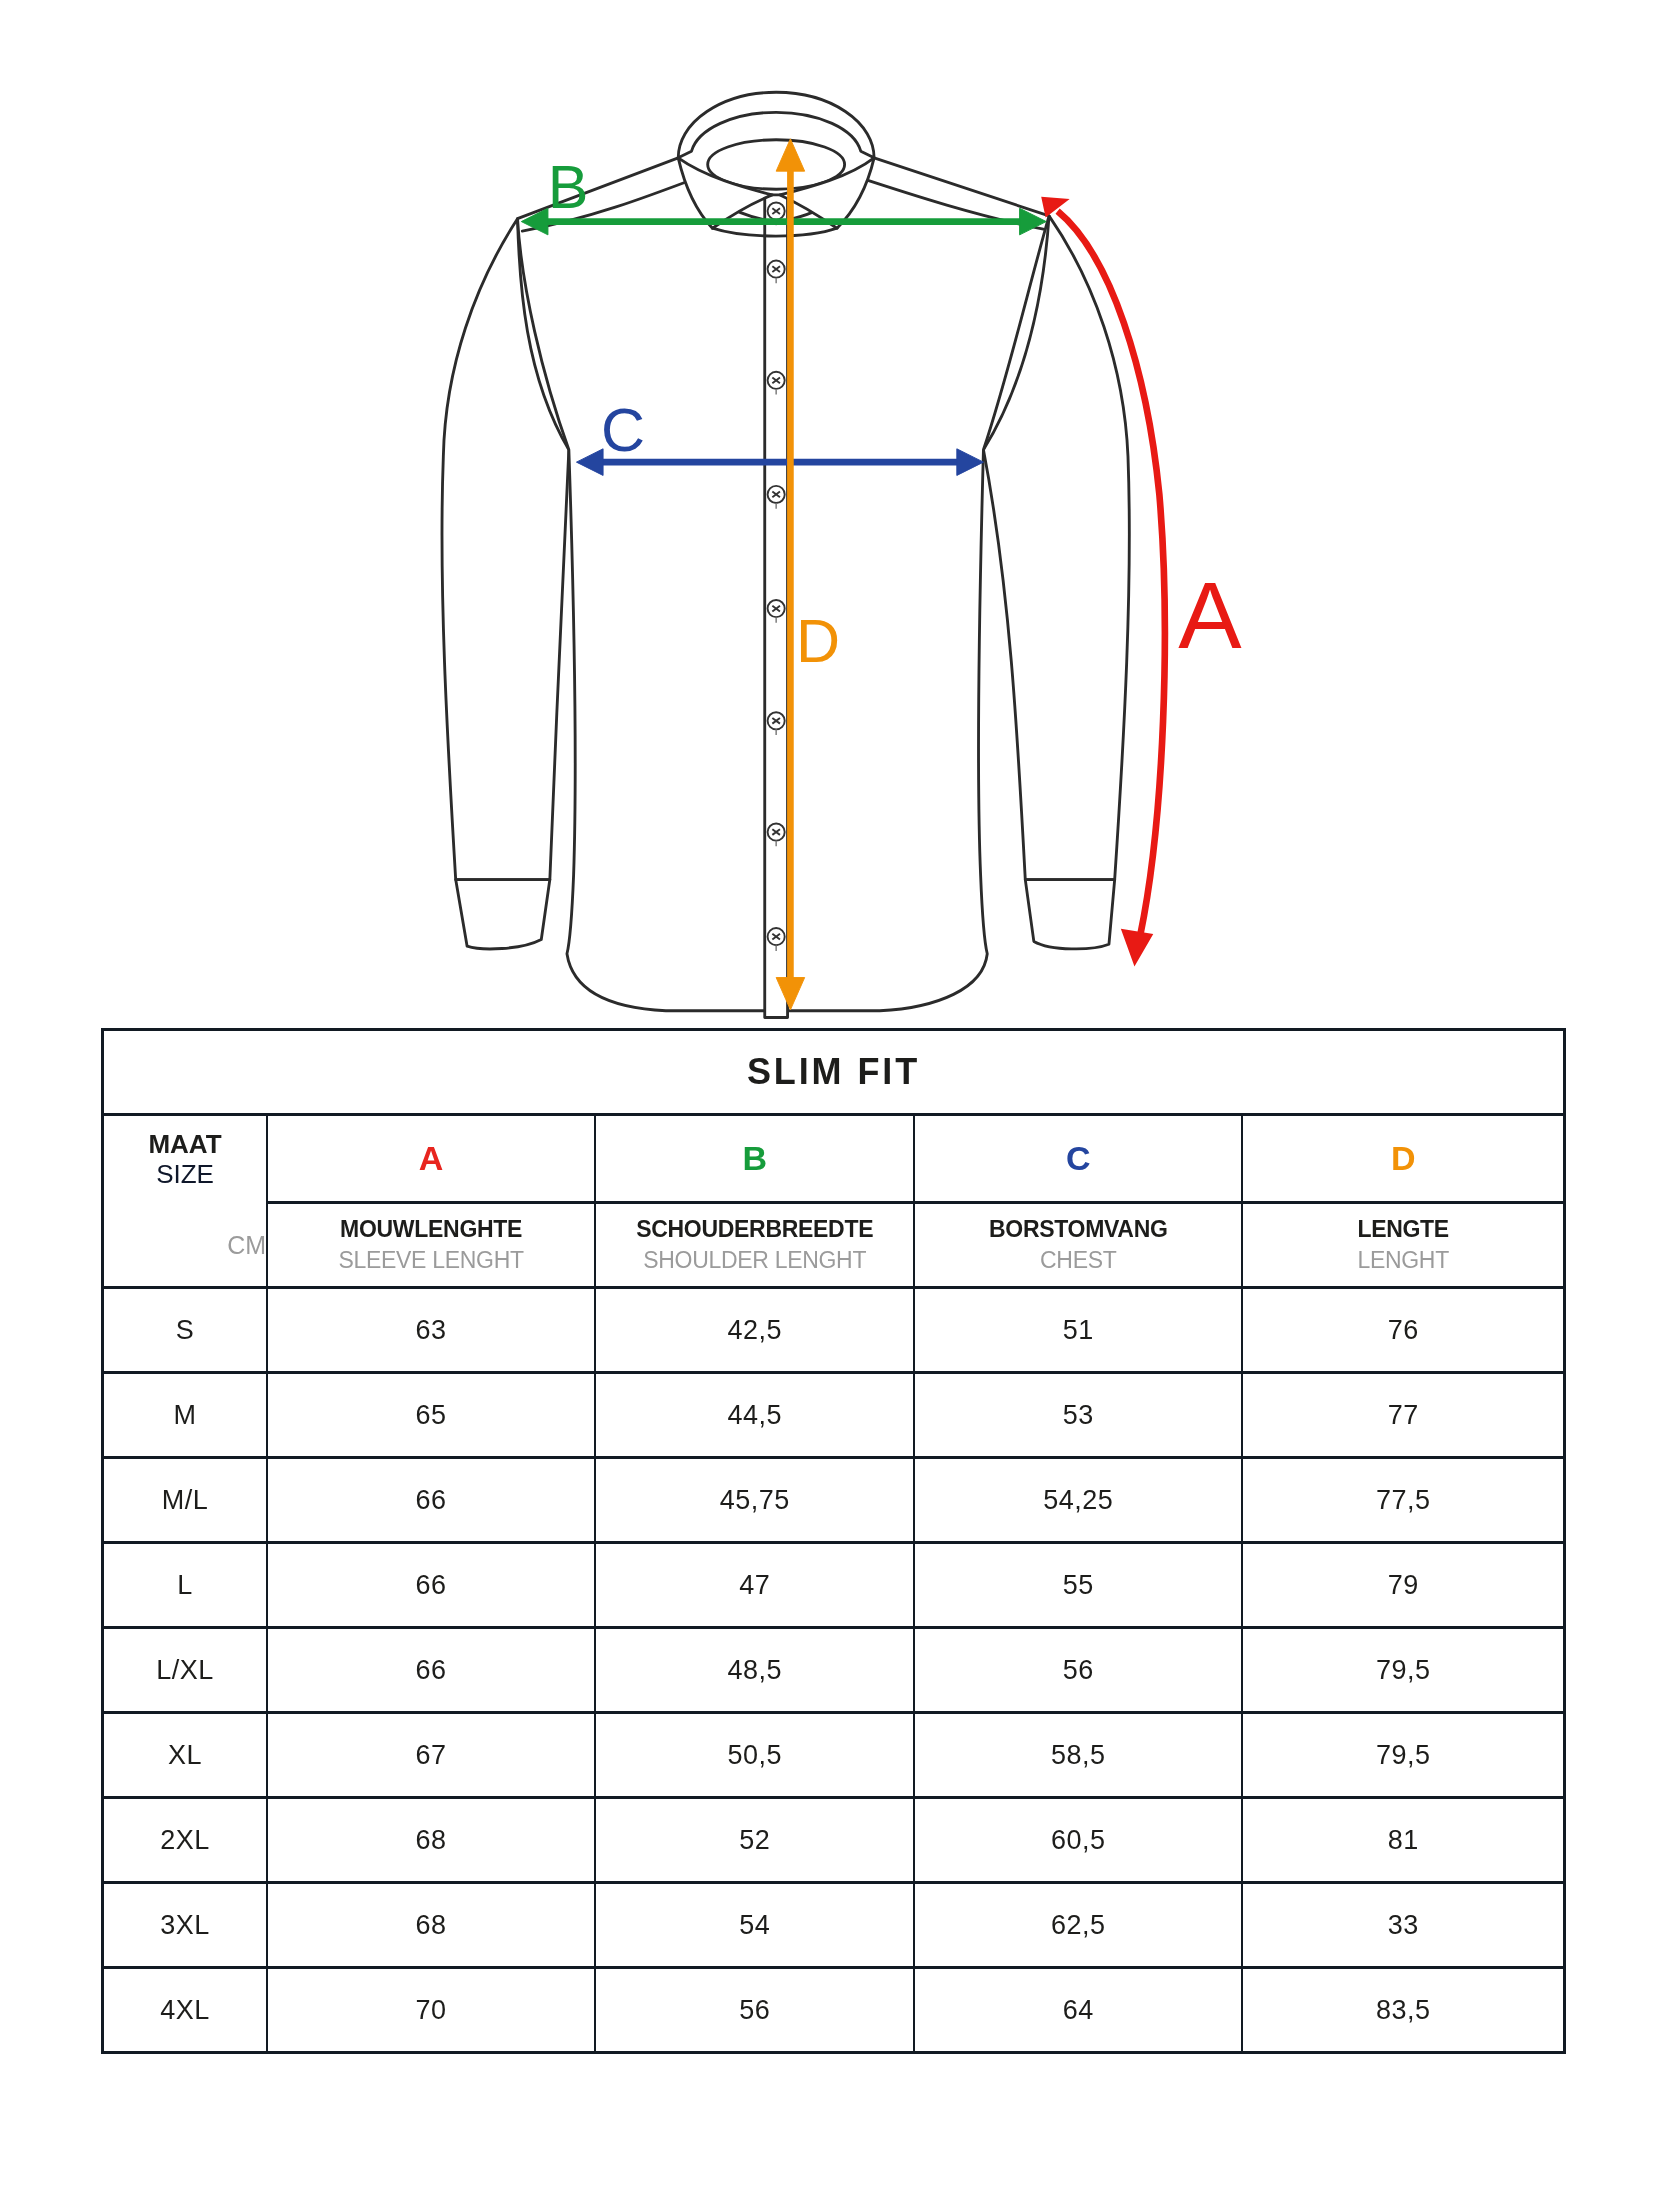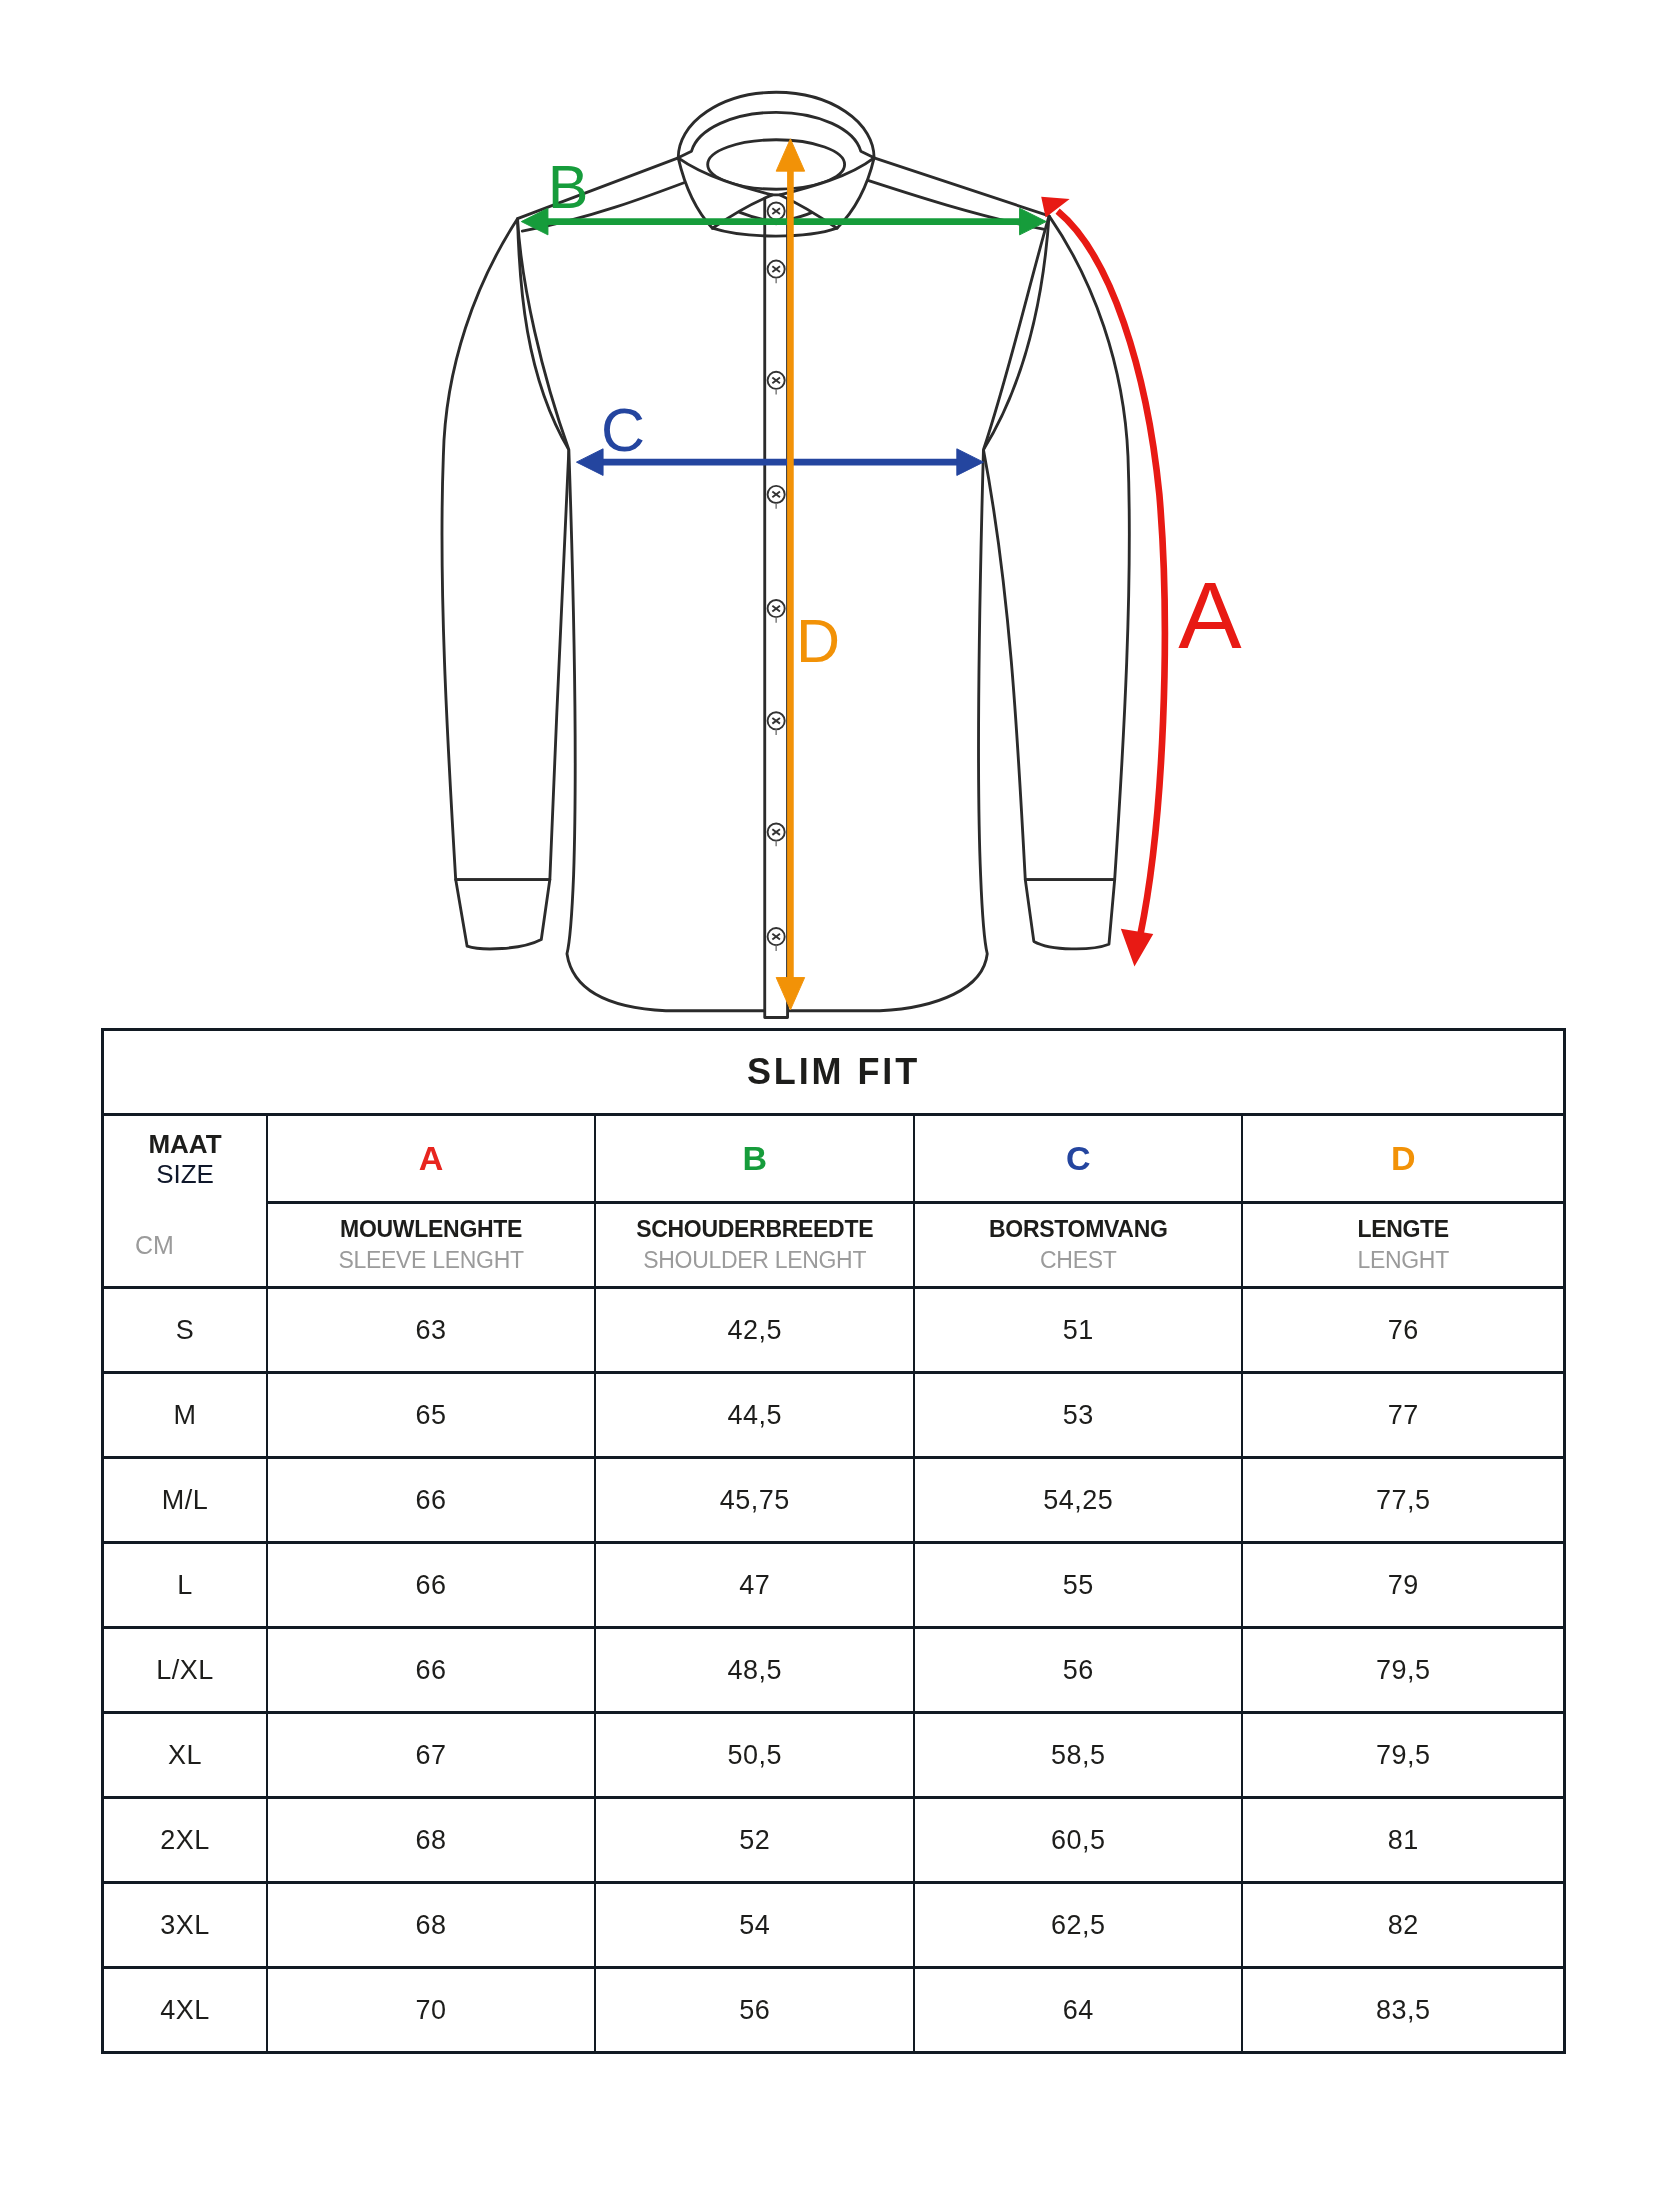--- a/index.html
+++ b/index.html
@@ -27,21 +27,21 @@
     text-align:center;vertical-align:middle;padding:0;background:#ffffff;
   }
   .size-table{border:3.8px solid #121a23;}
   tr.title-row td{height:82px;font-size:36px;font-weight:700;letter-spacing:2.9px;}
   tr.letter-row td{height:84px;}
   tr.name-row td{height:81px;}
   tr.data-row td{height:82px;font-size:27px;letter-spacing:0.5px;}
   .col-letter{font-size:34px;font-weight:700;}
   .maat-cell{padding:0;}
   .maat-top{height:88px;display:flex;flex-direction:column;justify-content:center;}
-  .maat-bottom{height:82px;display:flex;align-items:center;justify-content:flex-start;padding-left:31px;}
+  .maat-bottom{height:82px;display:flex;align-items:center;justify-content:flex-end;padding-left:31px;}
   .maat-line1{font-size:26px;font-weight:700;color:#1d1d1b;line-height:1.15;}
   .maat-line2{font-size:26px;font-weight:400;color:#0f172a;line-height:1.15;}
   .unit-label{font-size:25px;color:#9b9b9b;}
   .name-nl{font-size:23px;font-weight:700;color:#1d1d1b;letter-spacing:-0.3px;line-height:1.35;}
   .name-en{font-size:23px;font-weight:400;color:#9b9b9b;letter-spacing:-0.3px;line-height:1.35;}
   .size-label{font-weight:400;}
 </style>
 </head>
 <body>
 
@@ -244,21 +244,21 @@
         <td>68</td>
         <td>52</td>
         <td>60,5</td>
         <td>81</td>
       </tr>
       <tr class="data-row">
         <td class="size-label">3XL</td>
         <td>68</td>
         <td>54</td>
         <td>62,5</td>
-        <td>82</td>
+        <td>33</td>
       </tr>
       <tr class="data-row">
         <td class="size-label">4XL</td>
         <td>70</td>
         <td>56</td>
         <td>64</td>
         <td>83,5</td>
       </tr>
     </tbody>
   </table>

